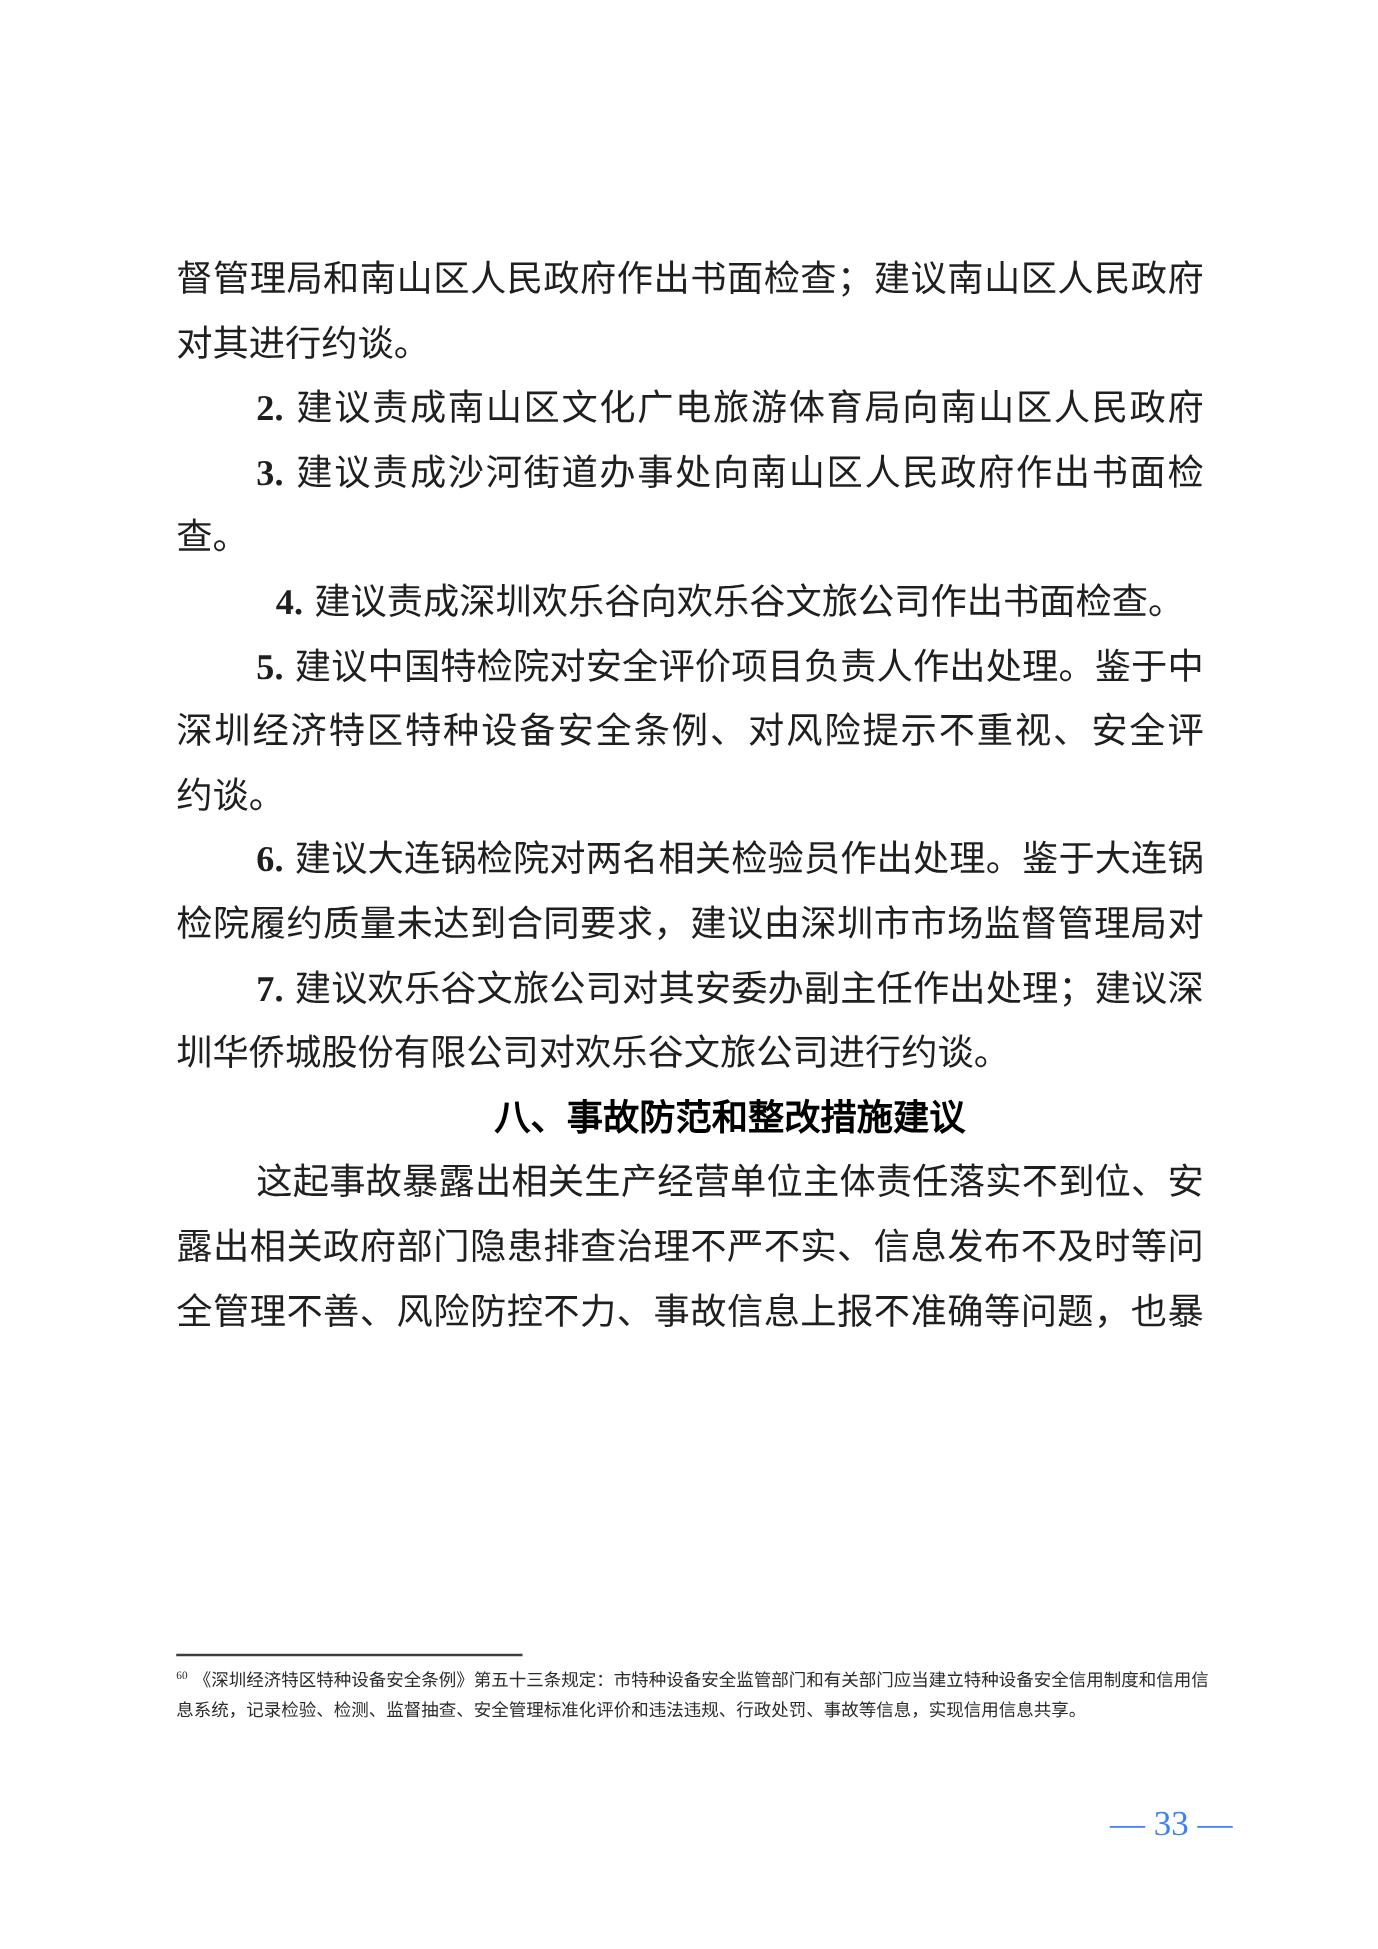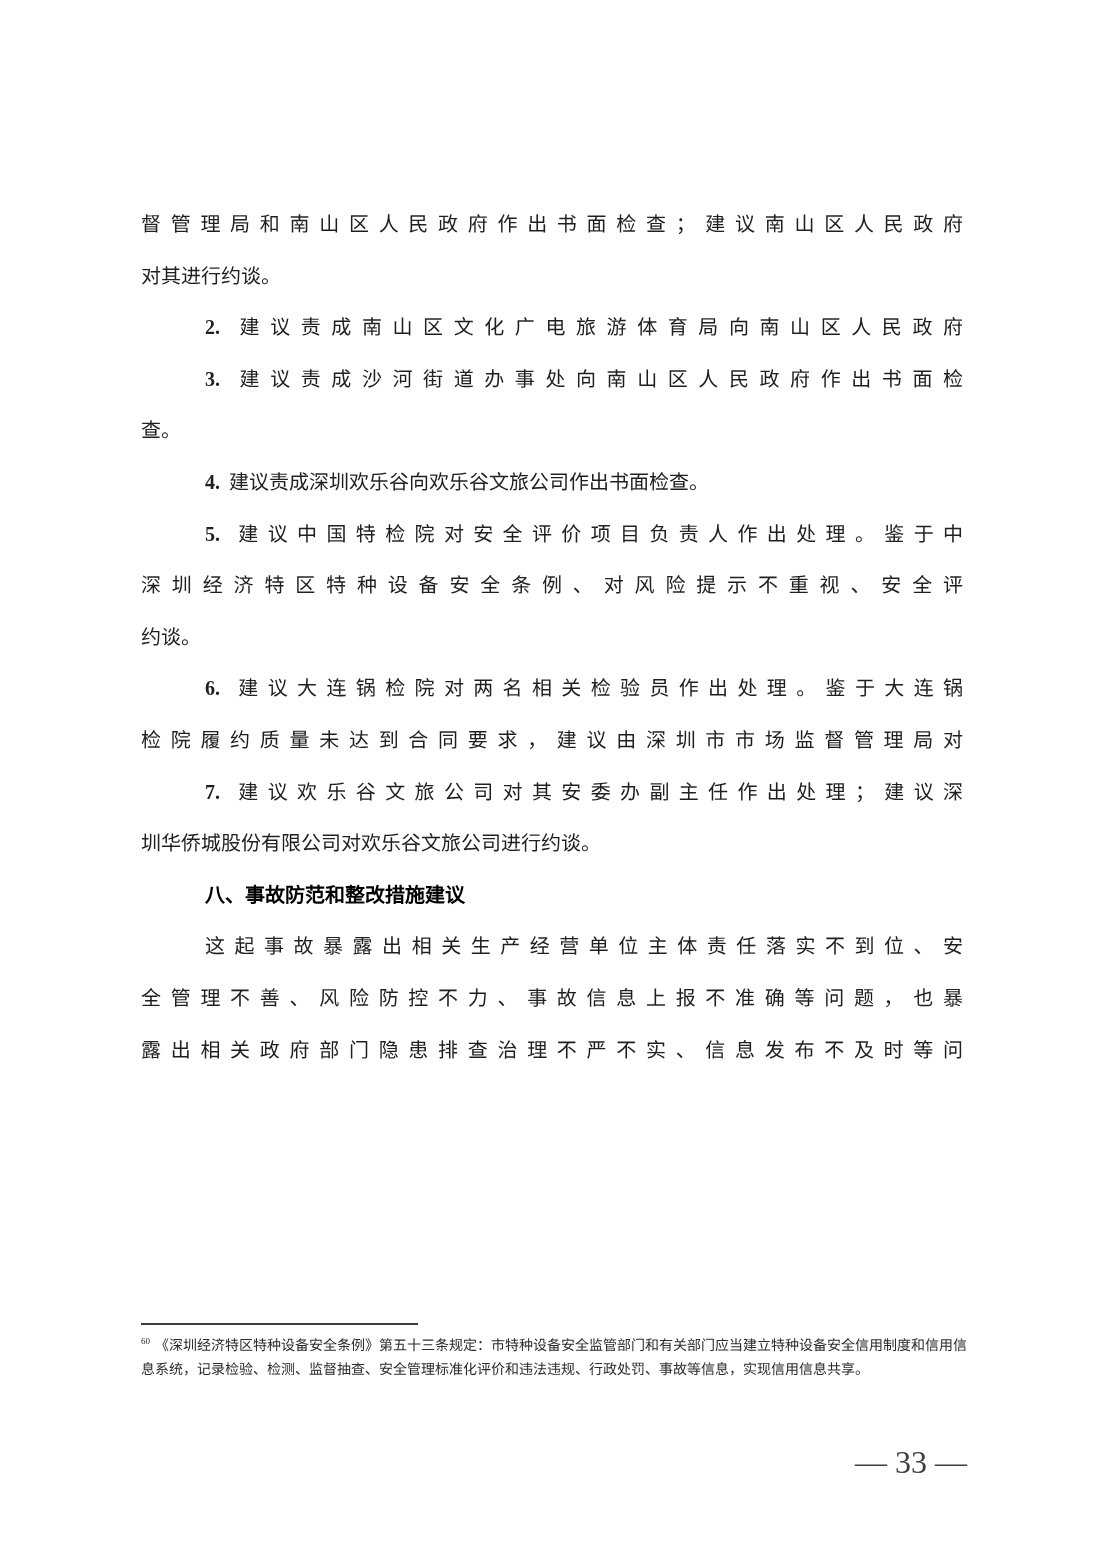--- a/index.html
+++ b/index.html
@@ -14,36 +14,37 @@
     background: #ffffff;
     font-family: "Liberation Serif", "DejaVu Serif", serif;
     color: #1f1f1f;
     overflow: hidden;
   }
   .body-text {
     position: absolute;
     left: 141px;
     top: 199px;
     width: 822px;
-    font-size: 20px;
+    font-size: 29px;
   }
   .line {
     height: 51.6px;
     line-height: 51.6px;
     text-align: left;
     white-space: pre-wrap;
     box-sizing: border-box;
   }
   .line.fill {
     text-align: justify;
     text-align-last: justify;
     text-justify: inter-character;
   }
   .line.indent {
     padding-left: 64px;
+    text-align: center;
   }
   .line .num {
     font-weight: bold;
     font-family: "Liberation Serif", "DejaVu Serif", serif;
     margin-right: 9px;
   }
   .line.heading {
     font-weight: bold;
     color: #000000;
     font-family: Liberation Serif, serif;
@@ -73,24 +74,24 @@
   .fn-line {
     white-space: pre-wrap;
     font-family: Liberation Serif, serif;
   }
   .fn-line sup.supref {
     font-size: 9px;
     margin-right: 5px;
   }
   .page-number {
     position: absolute;
-    left: 855px;
+    left: 888px;
     top: 1444px;
-    font-size: 32px;
-    color: #404040;
+    font-size: 28px;
+    color: #3b82f6;
     font-family: "Liberation Serif", "DejaVu Serif", serif;
   }
 </style>
 </head>
 <body>
 
 <div class="page">
   <main class="body-text">
       <div class="line fill">督管理局和南山区人民政府作出书面检查；建议南山区人民政府</div>
       <div class="line">对其进行约谈。</div>
@@ -100,22 +101,22 @@
       <div class="line indent"><span class="num">4.</span>建议责成深圳欢乐谷向欢乐谷文旅公司作出书面检查。</div>
       <div class="line fill indent"><span class="num">5.</span>建议中国特检院对安全评价项目负责人作出处理。鉴于中</div>
       <div class="line fill">深圳经济特区特种设备安全条例、对风险提示不重视、安全评</div>
       <div class="line">约谈。</div>
       <div class="line fill indent"><span class="num">6.</span>建议大连锅检院对两名相关检验员作出处理。鉴于大连锅</div>
       <div class="line fill">检院履约质量未达到合同要求，建议由深圳市市场监督管理局对</div>
       <div class="line fill indent"><span class="num">7.</span>建议欢乐谷文旅公司对其安委办副主任作出处理；建议深</div>
       <div class="line">圳华侨城股份有限公司对欢乐谷文旅公司进行约谈。</div>
       <div class="line heading indent">八、事故防范和整改措施建议</div>
       <div class="line fill indent">这起事故暴露出相关生产经营单位主体责任落实不到位、安</div>
+      <div class="line fill">露出相关政府部门隐患排查治理不严不实、信息发布不及时等问</div>
       <div class="line fill">全管理不善、风险防控不力、事故信息上报不准确等问题，也暴</div>
-      <div class="line fill">露出相关政府部门隐患排查治理不严不实、信息发布不及时等问</div>
     </main>
   <div class="footnote-sep"></div>
   <section class="footnote">
       <div class="fn-line"><sup class="supref">60</sup>《深圳经济特区特种设备安全条例》第五十三条规定：市特种设备安全监管部门和有关部门应当建立特种设备安全信用制度和信用信</div>
       <div class="fn-line">息系统，记录检验、检测、监督抽查、安全管理标准化评价和违法违规、行政处罚、事故等信息，实现信用信息共享。</div>
     </section>
   <div class="page-number">— 33 —</div>
 </div>
 
 </body></html>

